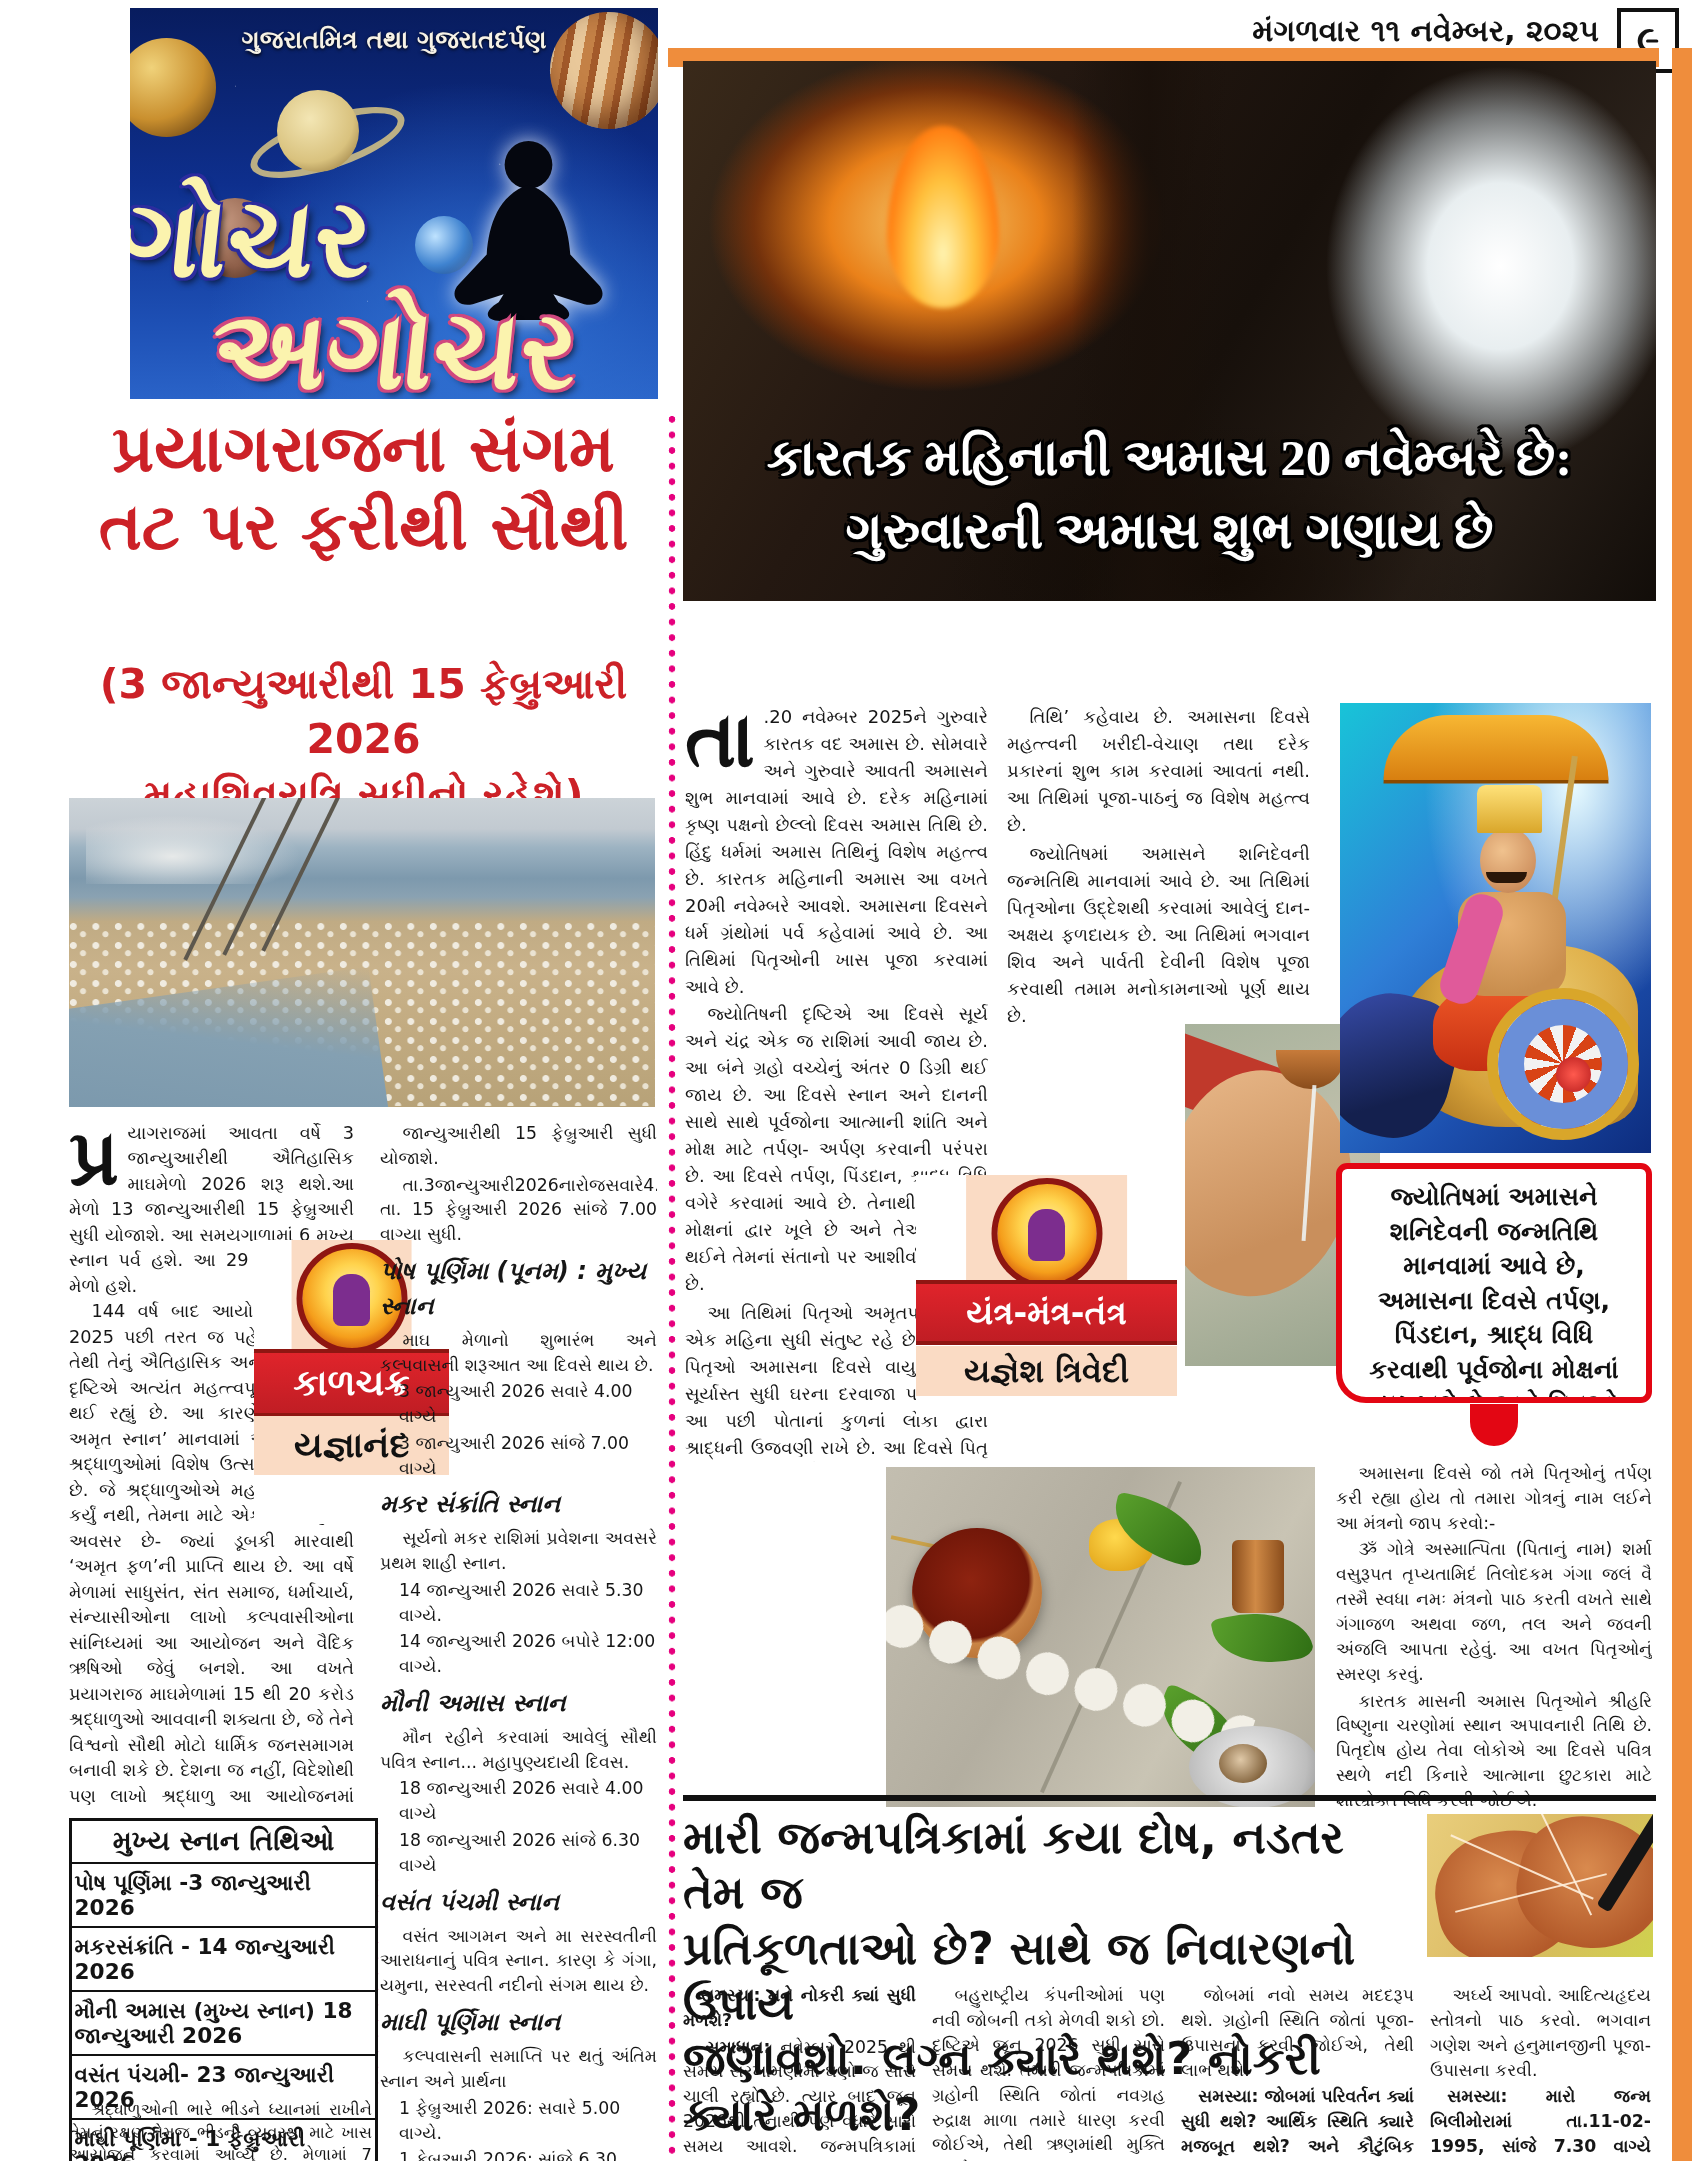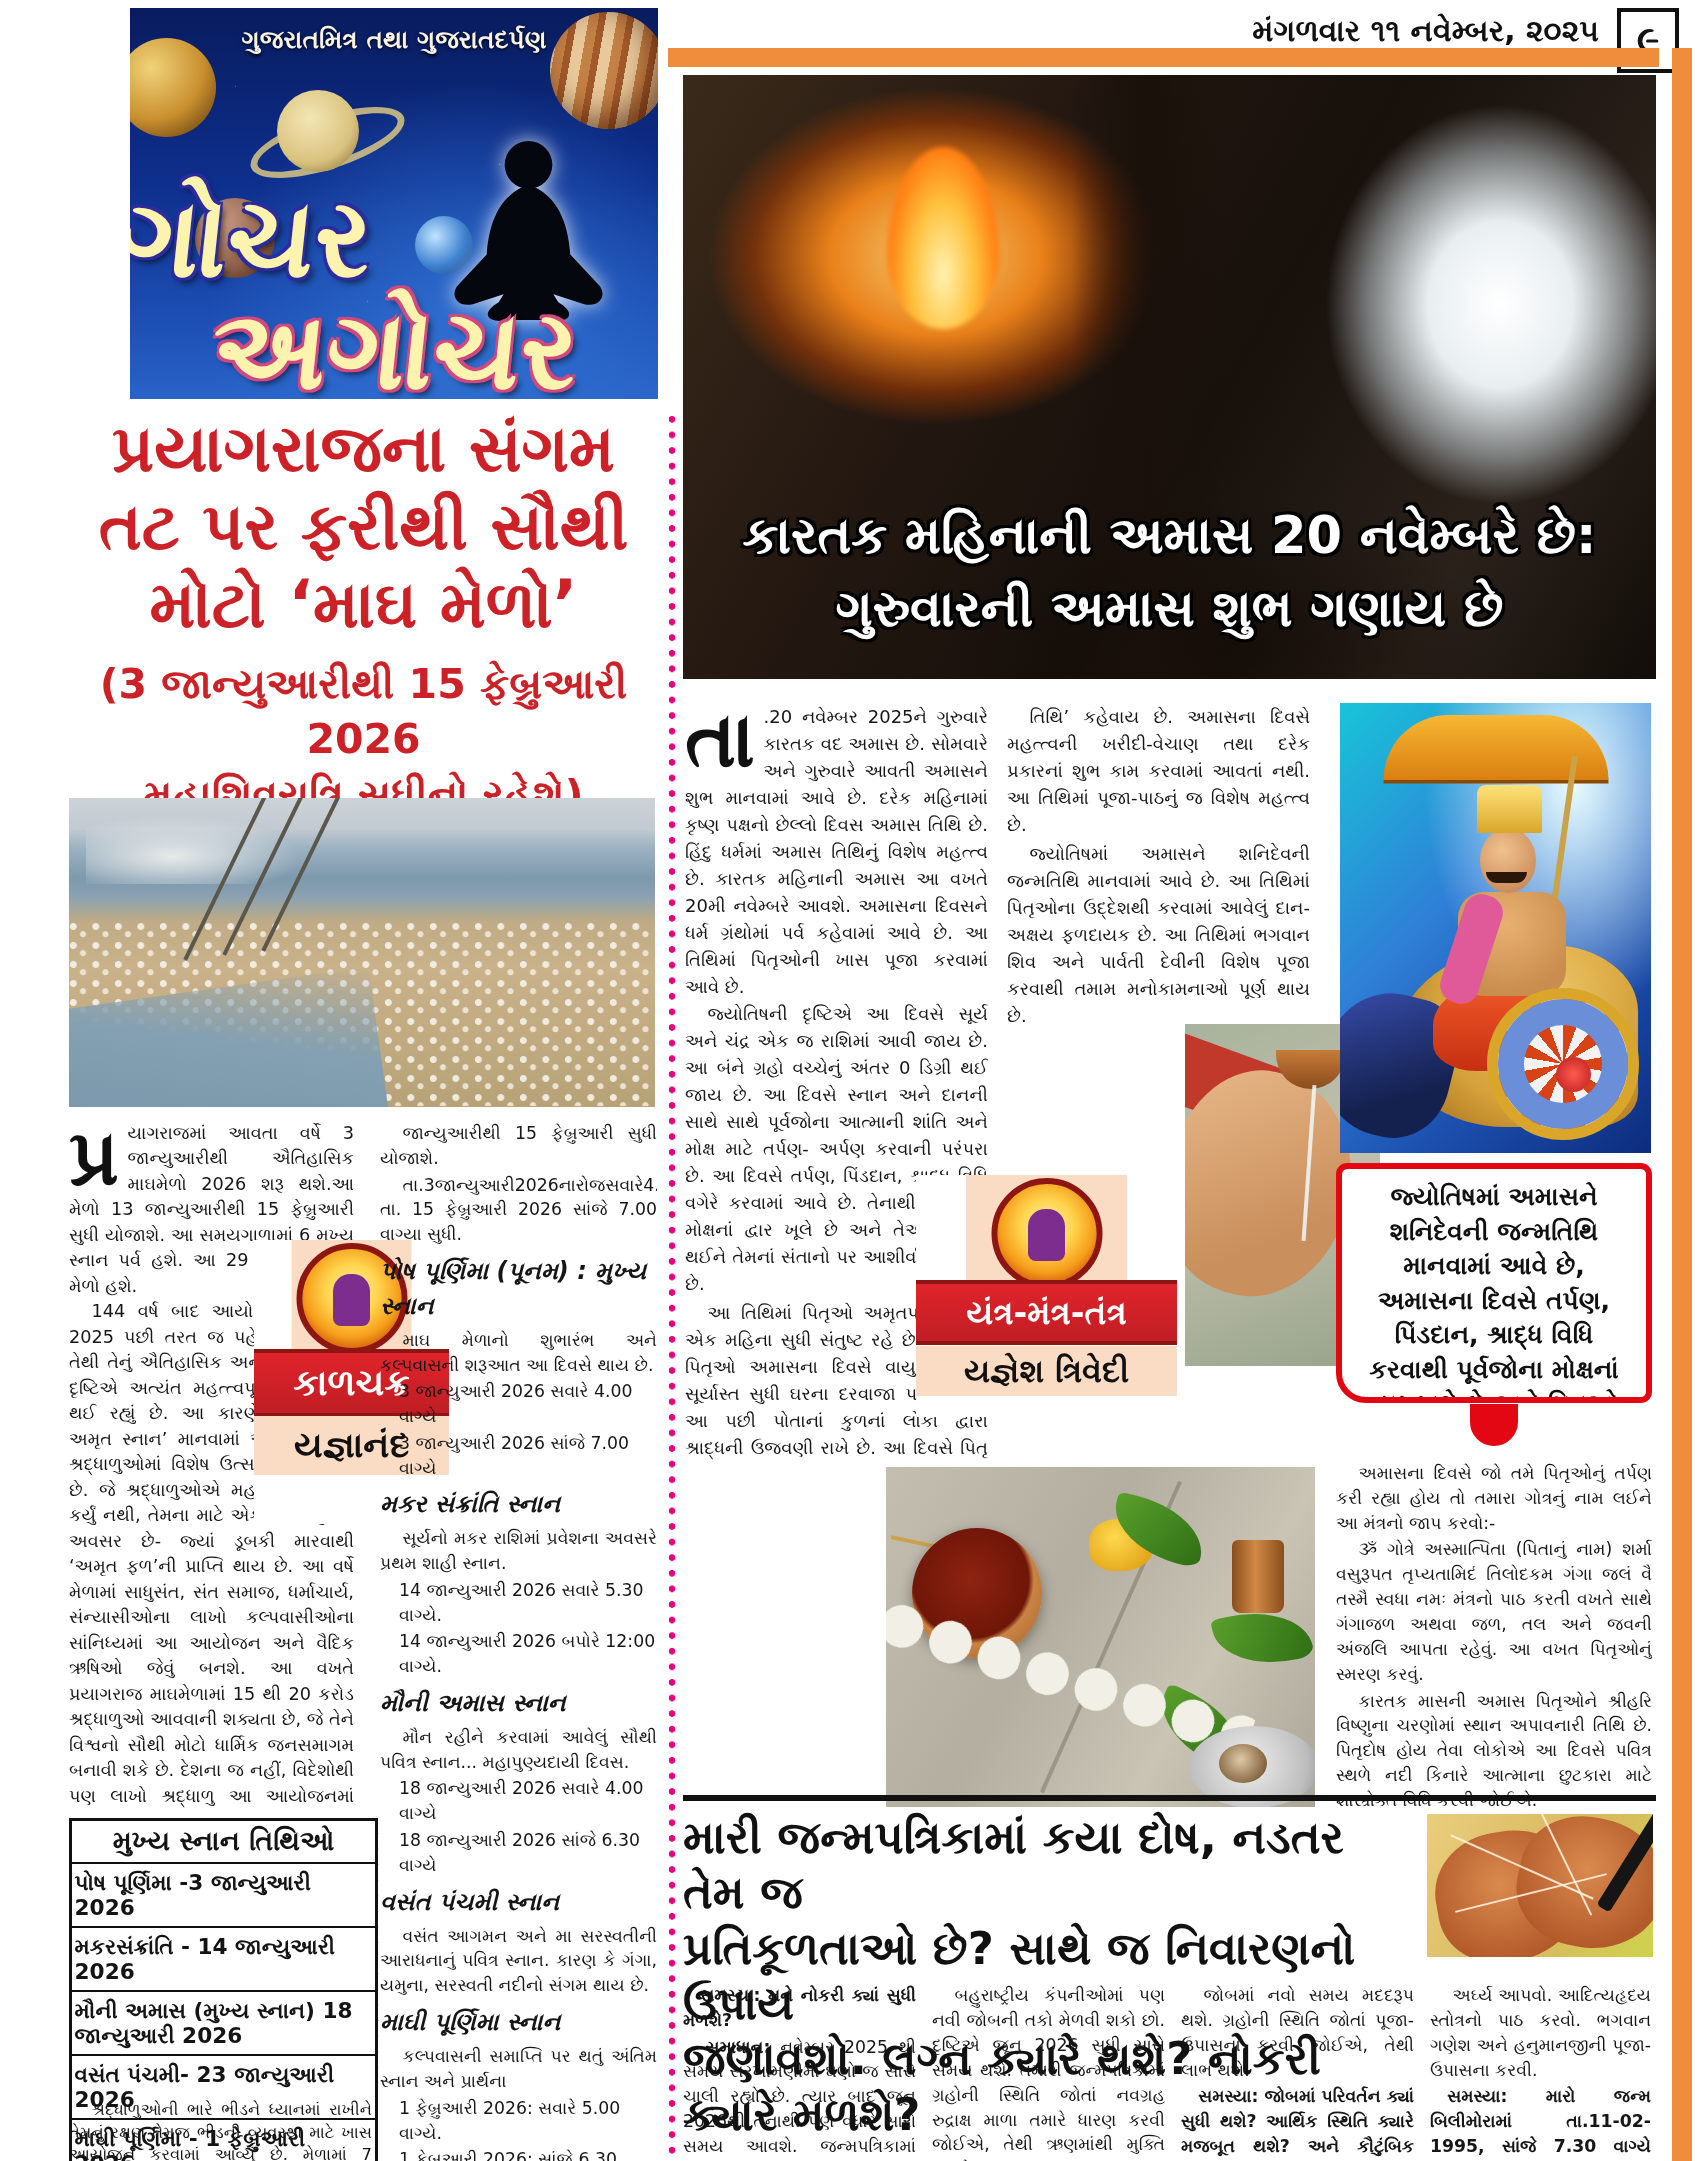--- a/index.html
+++ b/index.html
@@ -89,26 +89,26 @@
            background:linear-gradient(180deg,#e0242b,#c01d24);color:#fff;font-weight:700;
            border-top:4.3px solid #8e1612;border-bottom:4.3px solid #8e1612;}
   .bb-name{position:absolute;left:0;right:0;display:flex;align-items:center;justify-content:center;
            background:#fadbc4;color:#111;font-weight:700;}
   
   .snan-table{position:absolute;left:69px;top:1818px;width:303px;border:3.5px solid #111;background:#fff;}
   .snan-title{border-bottom:2.6px solid #111;text-align:center;font-size:27px;font-weight:700;padding:4.3px 1.7px;}
   .snan-table .row{border-bottom:2.6px solid #111;font-size:21.6px;font-weight:700;padding:6px 2.6px;}
   .snan-table .row:last-child{border-bottom:none;}
   
-  .cave-photo{position:absolute;left:683px;top:75px;width:973px;height:604px;overflow:hidden;
+  .cave-photo{position:absolute;left:683px;top:61px;width:973px;height:540px;overflow:hidden;
      background:
        radial-gradient(ellipse 303px 225px at 26% 30%,rgba(255,214,120,.95) 0%,rgba(255,140,26,.9) 35%,rgba(160,60,5,.6) 60%,rgba(0,0,0,0) 75%),
        radial-gradient(ellipse 242px 277px at 84% 38%,#ffffff 0%,#e8eef0 30%,rgba(190,200,205,.55) 55%,rgba(0,0,0,0) 72%),
        radial-gradient(ellipse 389px 216px at 55% 95%,rgba(20,12,6,.95),rgba(0,0,0,0) 70%),
-       linear-gradient(120deg,#3a2a1a 0%,#241811 30%,#17100b 55%,#2a211a 80%,#120d09 100%);}
+       linear-gradient(120deg,#3a2a1a 0%,#241811 30%,#17100b 55%,#2a211a 80%,#120d09 100%); font-family: Liberation Serif, serif;}
   .cave-shadow1{position:absolute;left:40%;top:0;width:16%;height:100%;
        background:linear-gradient(90deg,rgba(0,0,0,0),rgba(25,16,10,.85) 50%,rgba(0,0,0,0));}
   .cave-flame{position:absolute;left:21%;top:12%;width:112px;height:182px;border-radius:50% 50% 50% 50%/60% 60% 40% 40%;
        background:radial-gradient(ellipse at 50% 70%,#fff3b0 0%,#ffc13d 40%,#ff7e12 70%,rgba(0,0,0,0) 95%);
        filter:blur(2.6px);}
   .cave-hl{position:absolute;left:0;width:100%;text-align:center;font-weight:700;font-size:51px;color:#ffffff;
        text-shadow:3px 3px 0 #000,-3px -3px 0 #000,3px -3px 0 #000,-3px 3px 0 #000,0 3px 0 #000,0 -3px 0 #000,3px 0 0 #000,-3px 0 0 #000;}
   .hl1{bottom:113px;} .hl2{bottom:40px;}
   
   .shani{position:absolute;left:1340px;top:703px;width:311px;height:450px;overflow:hidden;
@@ -222,21 +222,20 @@
       </svg>
     </div>
     <div class="title1">ગોચર</div>
     <div class="title2">અગોચર</div>
   </div>
 
   <div class="lead-headline">
 
   <div class="ln">પ્રયાગરાજના સંગમ</div>
       <div class="ln">તટ પર ફરીથી સૌથી</div>
-      <div class="ln">મોટો ‘માઘ મેળો’</div>
     </div>
   <div class="lead-subhead">
 
   <div class="ln">(3 જાન્યુઆરીથી 15 ફેબ્રુઆરી 2026</div>
       <div class="ln">મહાશિવરાત્રિ સુધીનો રહેશે)</div>
     </div>
 
   <div class="mela-photo">
     <div class="mela-smoke"></div>
     <div class="mela-tents"></div>

